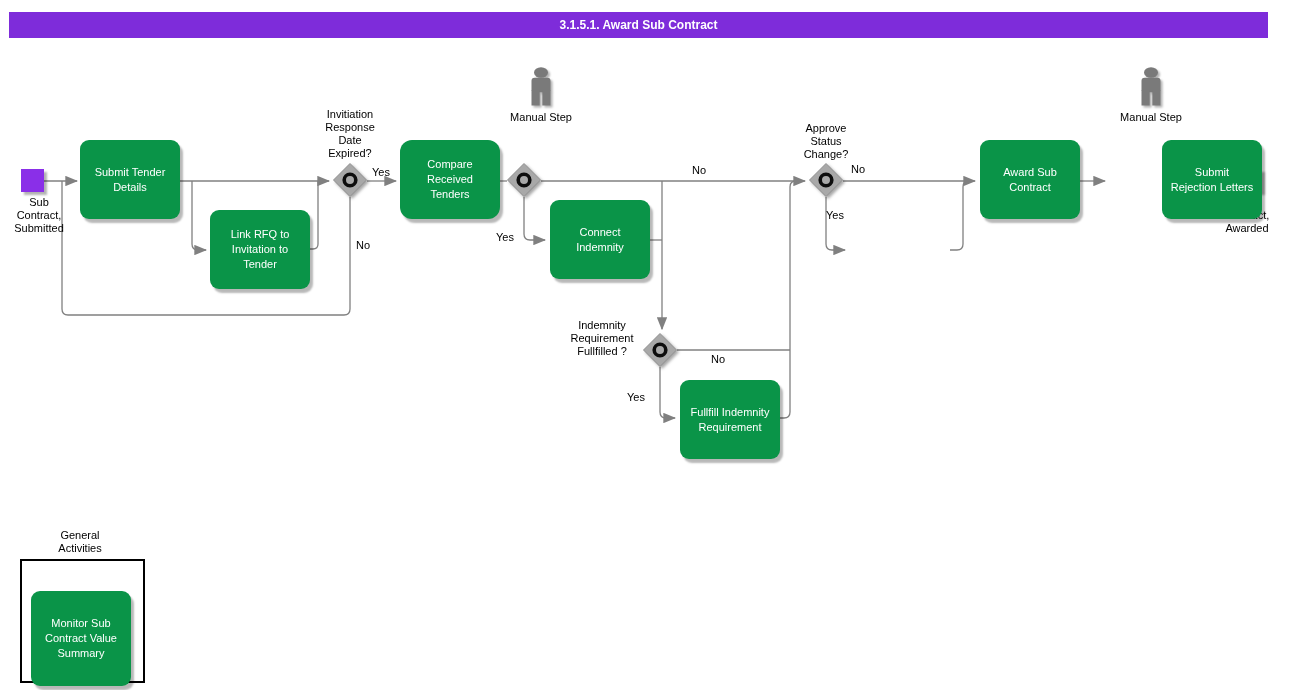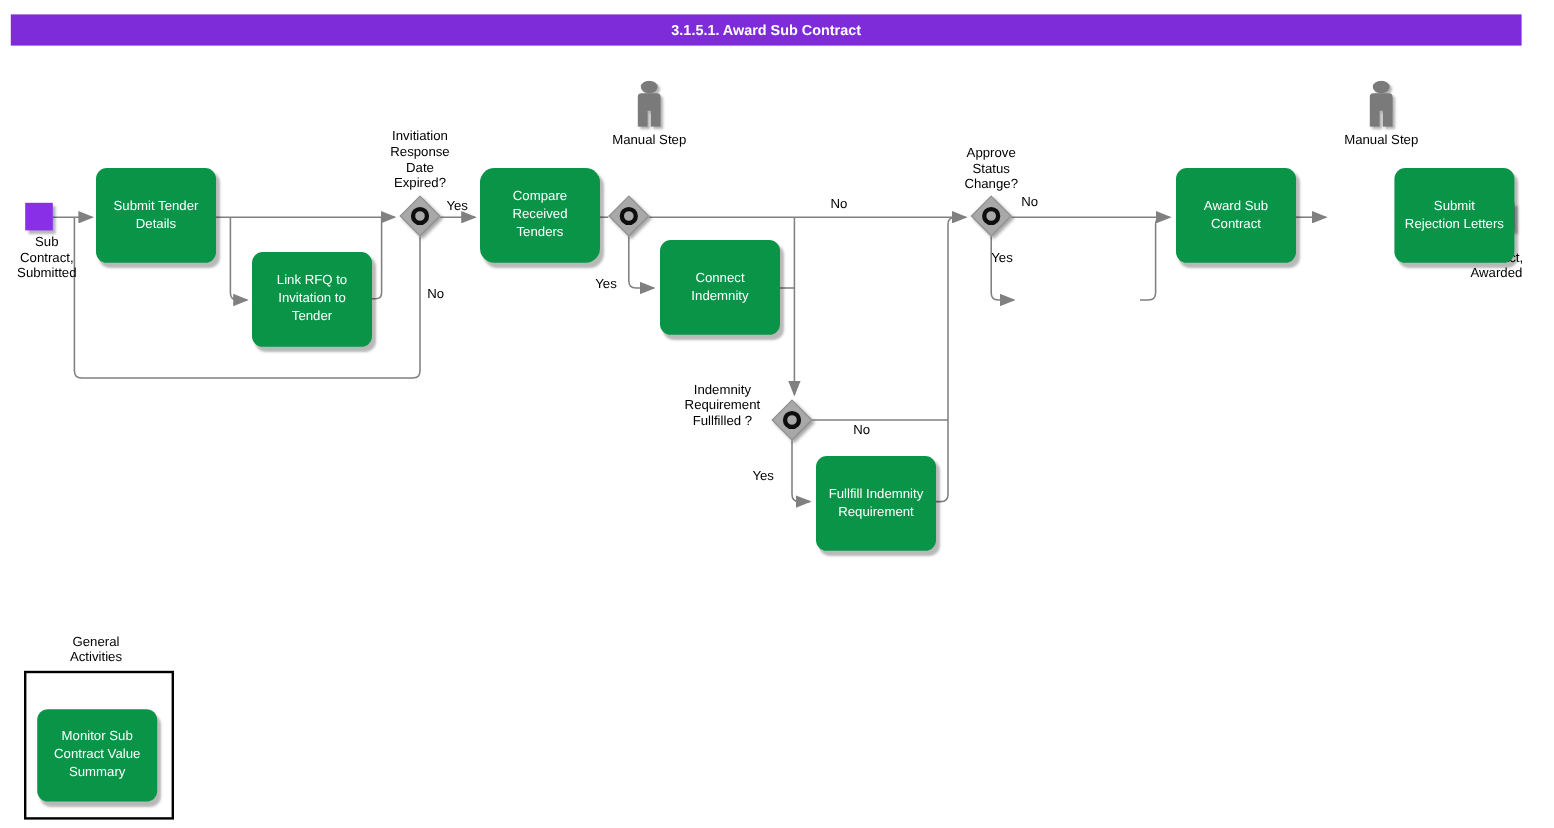--- a/index.html
+++ b/index.html
@@ -149,17 +149,17 @@
       <rect x="3.5" y="10.8" width="19" height="14.5" rx="3"></rect>
       <rect x="3.5" y="23" width="8.2" height="15.5"></rect>
       <rect x="14.3" y="23" width="8.2" height="15.5"></rect>
     </svg>
   </div>
   <div class="lbl" style="left:1106px;top:111px;width:90px;">Manual Step</div>
 
   <div class="lbl" style="left:35px;top:529px;width:90px;">General
 Activities</div>
   <div class="groupbox"></div>
-  <div class="task" style="left:31px;top:591px;height:77px;">Monitor Sub
+  <div class="task" style="left:31px;top:591px;height:95px;">Monitor Sub
 Contract Value
 Summary</div>
 
 </div>
 
 </body></html>

